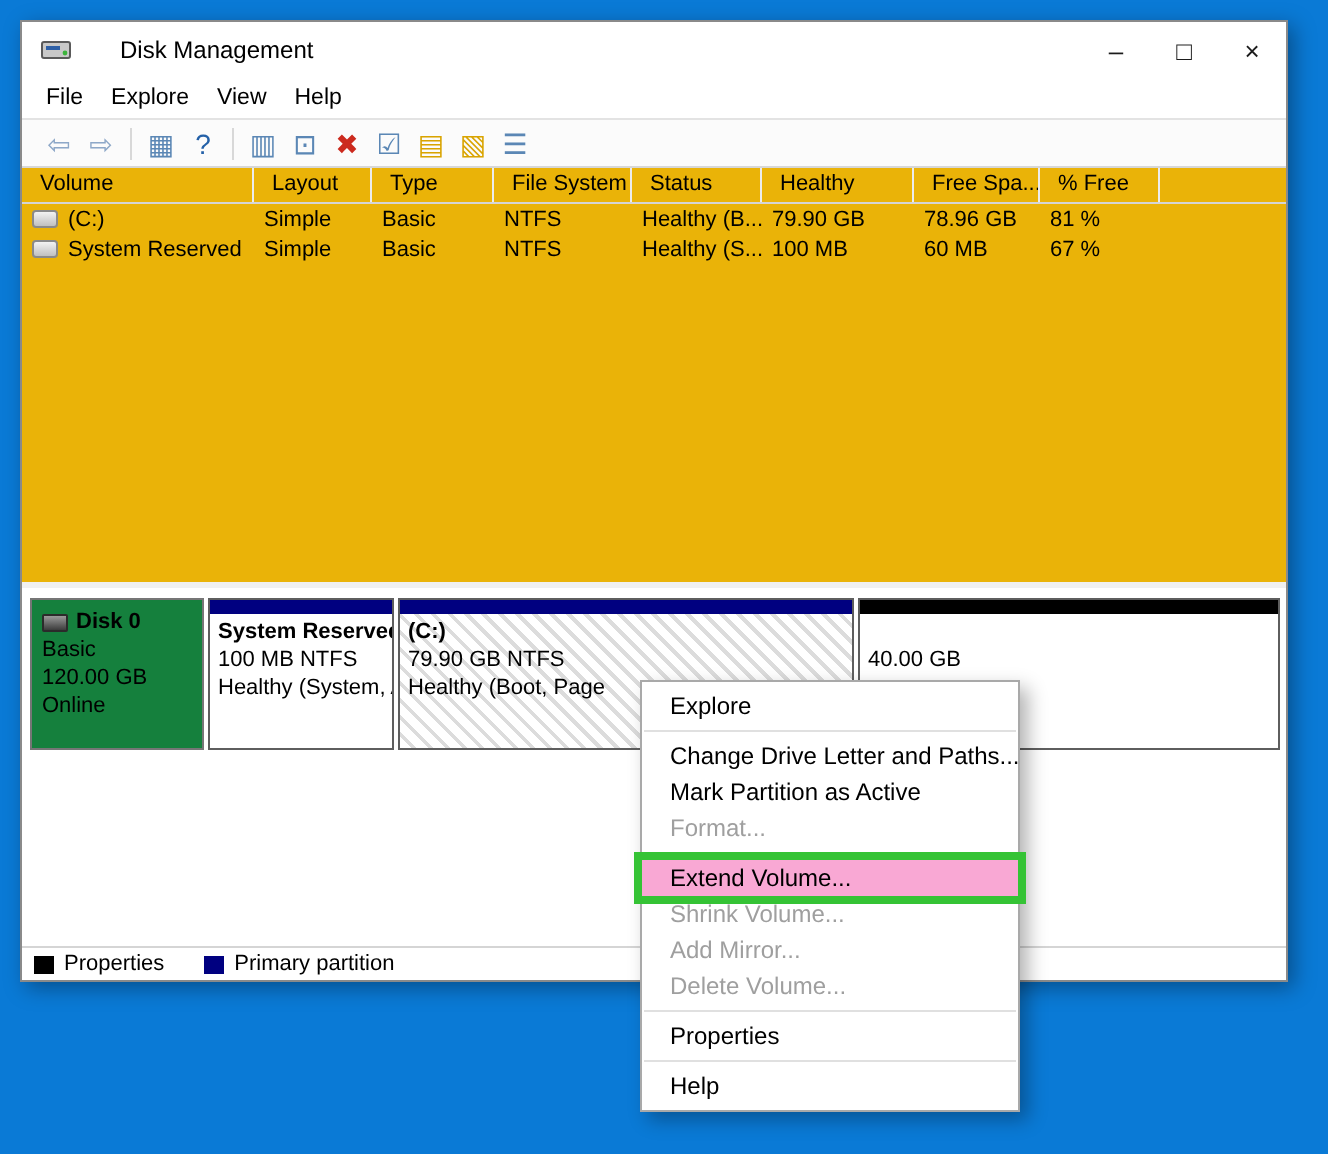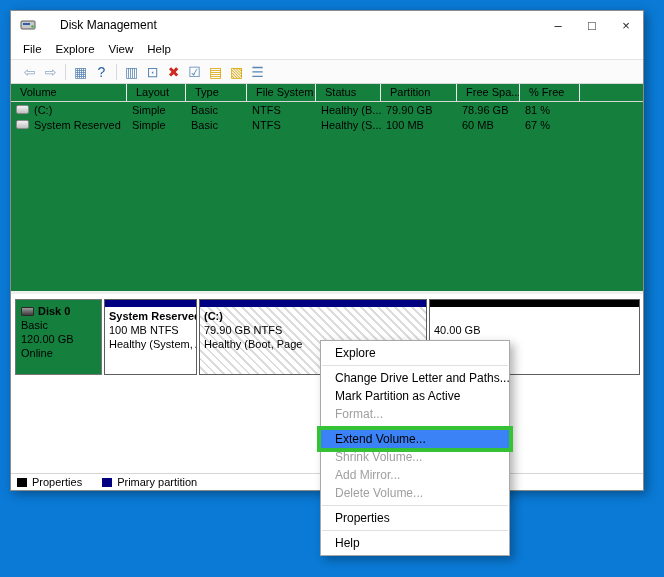--- a/index.html
+++ b/index.html
@@ -16,21 +16,21 @@
   .cap { width:34px; height:100%; display:flex; align-items:center; justify-content:center; font-size:13px; color:#1b1b1b; }
 
   .menubar { height:20px; flex:0 0 20px; display:flex; align-items:center; padding-left:5px; font-size:11.5px; background:#fff; }
   .menu-item { padding:2px 7px; }
 
   .toolbar { height:25px; flex:0 0 25px; border-top:1px solid #e3e3e3; border-bottom:1px solid #d7d7d7;
              background:#fbfbfb; display:flex; align-items:center; padding-left:8px; }
   .tool { width:21px; height:21px; display:flex; align-items:center; justify-content:center; font-size:14px; }
   .tool-sep { width:1px; height:16px; background:#d8d8d8; margin:0 4px; }
 
-  .volume-pane { flex:0 0 210px; display:flex; flex-direction:column; overflow:hidden; background:#15803d; border-bottom:3px solid #f0f0f0; }
+  .volume-pane { flex:0 0 210px; display:flex; flex-direction:column; overflow:hidden; background:#eab308; border-bottom:3px solid #f0f0f0; }
   .vt-header { display:flex; height:18px; flex:0 0 18px; border-bottom:1px solid #d5d5d5; font-size:11px; }
   .vt-col { padding:2px 4px 0 9px; border-right:1px solid #ececec; white-space:nowrap; overflow:hidden; }
   .vt-fill { flex:1; border-right:none; }
   .vt-row { display:flex; height:15px; align-items:center; font-size:11px; }
   .vt-cell { padding-left:5px; white-space:nowrap; overflow:hidden; height:100%; display:flex; align-items:center; }
   .drive-ico { width:13px; height:9px; border:1px solid #8a8a8a; border-radius:2px;
                background:linear-gradient(#f2f2f2,#c0c0c0); margin-right:5px; flex:0 0 13px; }
 
   .graphic-pane { flex:1; padding:5px 3px 5px 4px; background:#fff; overflow:hidden; }
   .disk-row { display:flex; height:76px; }
@@ -45,21 +45,21 @@
   .pt-title { font-weight:bold; min-height:14px; }
 
   .legend-bar { flex:0 0 17px; border-top:1px solid #d5d5d5; display:flex; align-items:center; padding-left:6px; gap:20px; font-size:11px; background:#fff; }
   .legend-item { display:flex; align-items:center; gap:5px; }
   .legend-swatch { width:10px; height:9px; display:inline-block; }
 
   .context-menu { position:absolute; left:320px; top:340px; width:190px; background:#fff; border:1px solid #a9a9a9;
                   box-shadow:4px 4px 9px rgba(0,0,0,.3); padding:3px 0; font-size:12px; z-index:5; }
   .cm-item { height:18px; line-height:18px; padding-left:14px; white-space:nowrap; }
   .cm-item.disabled { color:#9f9f9f; }
-  .cm-item.highlighted { outline:4px solid #35c335; position:relative; z-index:1; background:#3b82f6; }
+  .cm-item.highlighted { outline:4px solid #35c335; position:relative; z-index:1; background:#f9a8d4; }
   .cm-sep { height:1px; background:#e0e0e0; margin:3px 1px; }
 </style>
 </head>
 <body>
 
 <div class="window">
 
   <div class="titlebar">
     <svg class="app-icon" viewBox="0 0 16 16">
       <rect x="1" y="4" width="14" height="8" rx="1" fill="#c8c8c8" stroke="#5a5a5a"></rect>
@@ -97,21 +97,21 @@
       <span class="tool" style="color: rgb(91, 135, 181);">☰</span>
     </div>
 
   <div class="volume-pane">
     <div class="vt-header">
         <div class="vt-col" style="width: 116px;">Volume</div>
         <div class="vt-col" style="width: 59px;">Layout</div>
         <div class="vt-col" style="width: 61px;">Type</div>
         <div class="vt-col" style="width: 69px;">File System</div>
         <div class="vt-col" style="width: 65px;">Status</div>
-        <div class="vt-col" style="width: 76px;">Partition</div>
+        <div class="vt-col" style="width: 76px;">Healthy</div>
         <div class="vt-col" style="width: 63px;">Free Spa...</div>
         <div class="vt-col" style="width: 60px;">% Free</div>
         <div class="vt-col vt-fill"></div>
       </div>
     <div>
         <div class="vt-row">
           <div class="vt-cell" style="width: 116px;">
             <span class="drive-ico"></span>
             <span>(C:)</span>
           </div>

